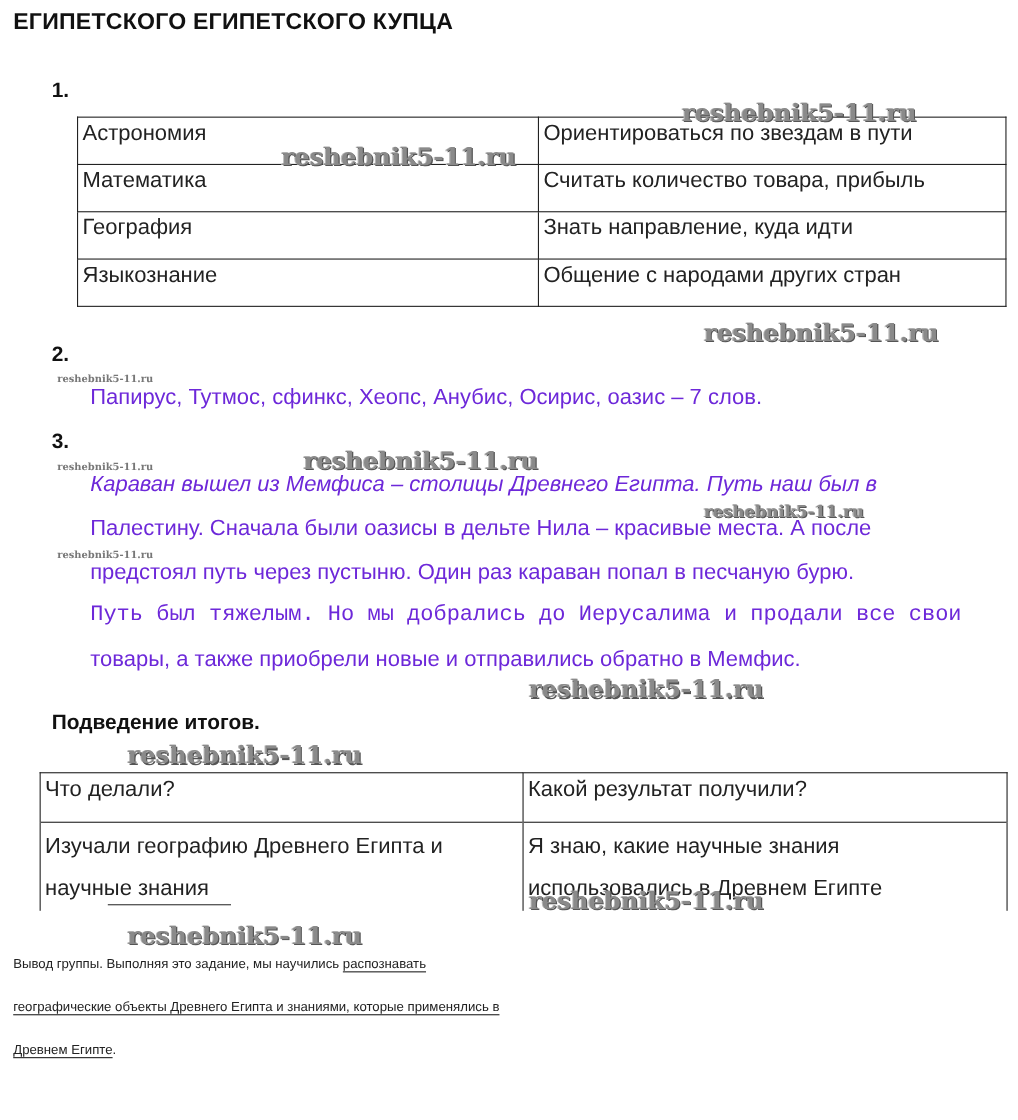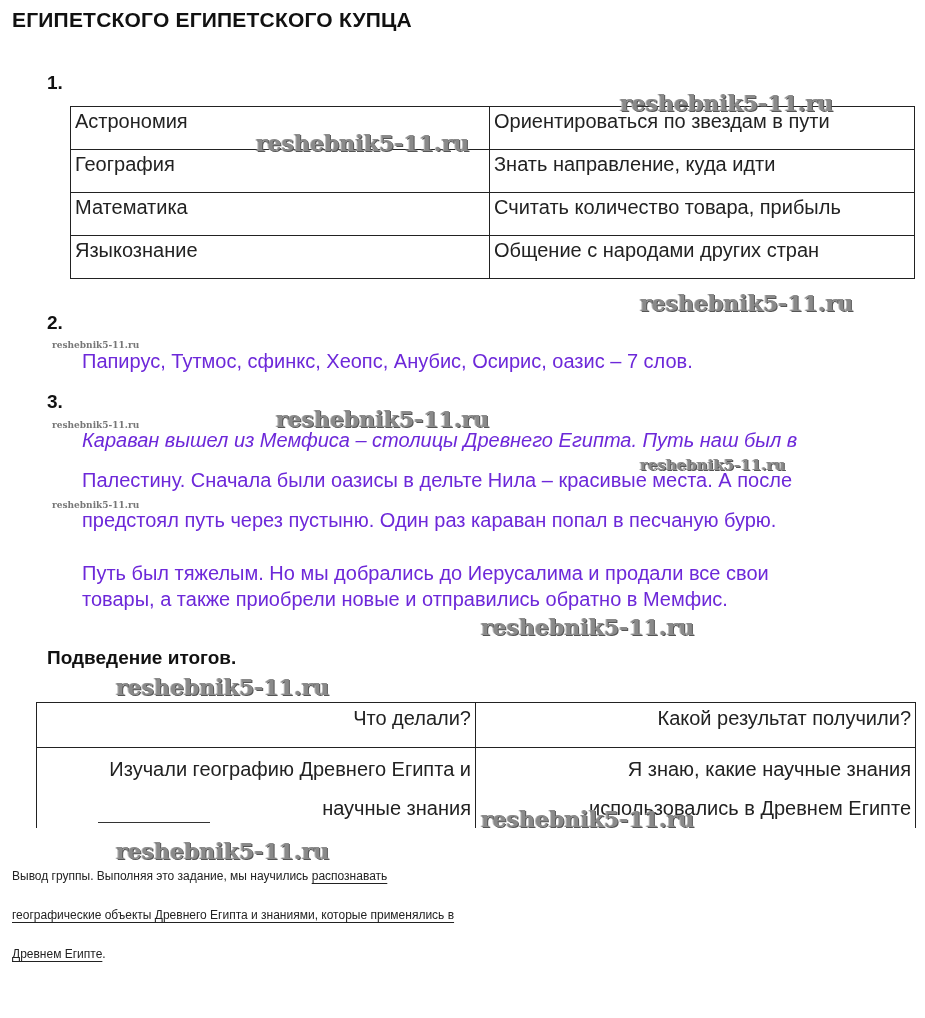--- a/index.html
+++ b/index.html
@@ -21,21 +21,21 @@
     border: 1px solid #222; height: 39px; vertical-align: top;
     padding: 3px 4px 0 4px; white-space: nowrap;
   }
   .t1 td.c1 { width: 410px; }
   .t2 {
     position: absolute; left: 36px; top: 702px; width: 880px;
     border-collapse: collapse; font-size: 20px; color: #222;
   }
   .t2 td {
     border-left: 1px solid #222; border-right: 1px solid #222; border-top: 1px solid #222;
-    text-align: right; vertical-align: top; white-space: nowrap; padding: 0 4px;
+    text-align: left; vertical-align: top; white-space: nowrap; padding: 0 4px;
   }
   .t2 tr.head td { height: 40px; padding-top: 4px; }
   .t2 tr.body td { height: 76px; padding-top: 2px; line-height: 39px; }
   .t2 td.c1 { width: 430px; }
   .wm {
     position: absolute; font-family: "DejaVu Serif", serif; font-weight: bold;
     color: #8a8a8a; text-shadow: 1px 1px 0 #555, -1px 0 0 #bbb; white-space: nowrap;
   }
   .wm.big { font-size: 22px; }
   .wm.small { font-size: 9px; color: #777; text-shadow: none; }
@@ -50,42 +50,42 @@
 <div class="abs title">ЕГИПЕТСКОГО ЕГИПЕТСКОГО КУПЦА</div>
 
 <div class="abs num" style="left:47px;top:72px;">1.</div>
 <table class="t1">
   <tbody>
       <tr>
     <td class="c1">Астрономия</td>
     <td>Ориентироваться по звездам в пути</td>
   </tr>
   <tr>
+    <td class="c1">Математика</td>
+    <td>Считать количество товара, прибыль</td>
+  </tr>
+  <tr>
     <td class="c1">География</td>
     <td>Знать направление, куда идти</td>
-  </tr>
-  <tr>
-    <td class="c1">Математика</td>
-    <td>Считать количество товара, прибыль</td>
   </tr>
   <tr>
     <td class="c1">Языкознание</td>
     <td>Общение с народами других стран</td>
   </tr>
 </tbody>
   </table>
 
 <div class="abs num" style="left:47px;top:312px;">2.</div>
 <div class="abs para" style="left:82px;top:350px;">Папирус, Тутмос, сфинкс, Хеопс, Анубис, Осирис, оазис – 7 слов.</div>
 
 <div class="abs num" style="left:47px;top:391px;">3.</div>
 <div class="abs para" style="left:82px;top:429px;font-style:italic;">Караван вышел из Мемфиса – столицы Древнего Египта. Путь наш был в</div>
 <div class="abs para" style="left:82px;top:469px;">Палестину. Сначала были оазисы в дельте Нила – красивые места. А после</div>
 <div class="abs para" style="left:82px;top:509px;">предстоял путь через пустыню. Один раз караван попал в песчаную бурю.</div>
-<div class="abs para" style="left:82px;top:562px;">Путь был тяжелым. Но мы добрались до Иерусалима и продали все свои</div>
+<div class="abs para" style="left:82px;top:548px;font-family:Liberation Mono, monospace;">Путь был тяжелым. Но мы добрались до Иерусалима и продали все свои</div>
 <div class="abs para" style="left:82px;top:588px;">товары, а также приобрели новые и отправились обратно в Мемфис.</div>
 
 <div class="abs num" style="left:47px;top:647px;">Подведение итогов.</div>
 <table class="t2">
   <tbody>
       <tr class="head">
     <td class="c1">Что делали?</td>
     <td>Какой результат получили?</td>
   </tr>
   <tr class="body">

